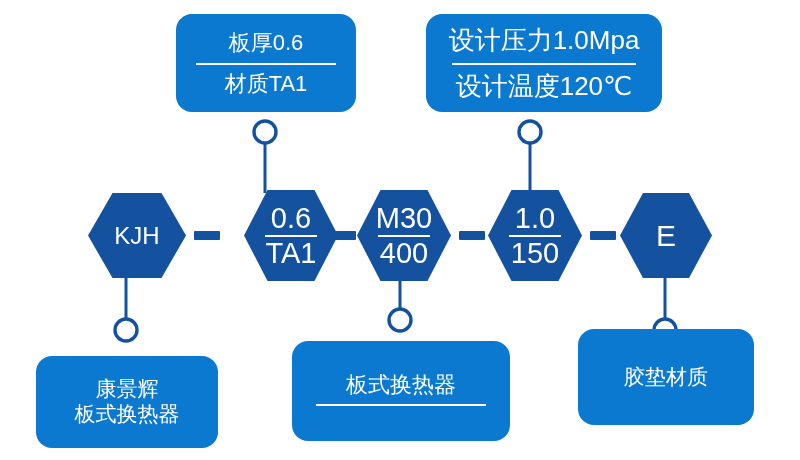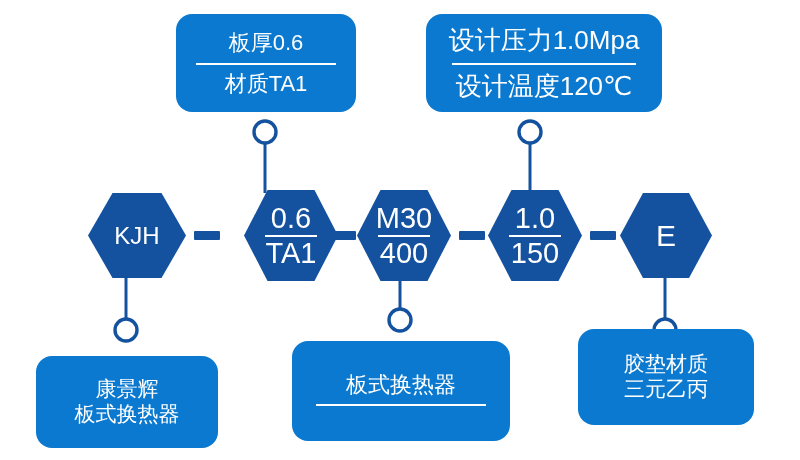--- a/index.html
+++ b/index.html
@@ -180,16 +180,15 @@
     <span class="ln">板式换热器</span>
   </div>
 
   <div class="callout divided" style="left:292px; top:341px; width:218px; height:100px; font-size:22px;">
     <span class="ln top">板式换热器</span>
     <span class="rule"></span>
   </div>
 
   <div class="callout" style="left:578px; top:329px; width:176px; height:96px; font-size:21px;">
     <span class="ln">胶垫材质</span>
-    <span class="ln">三元乙丙</span>
   </div>
 
 </div>
 
 </body></html>

